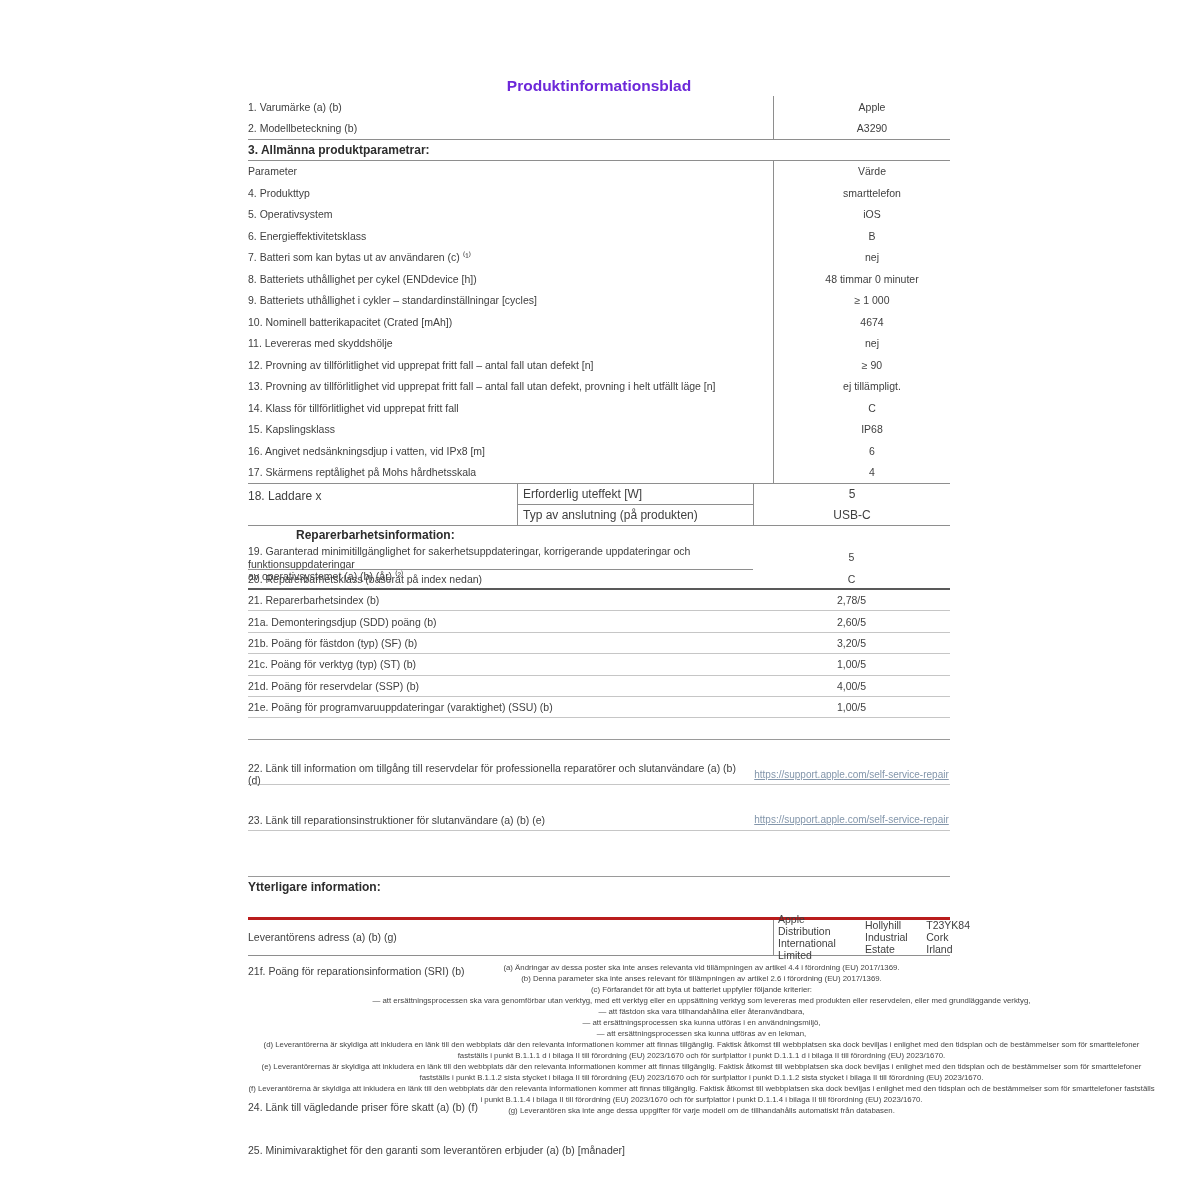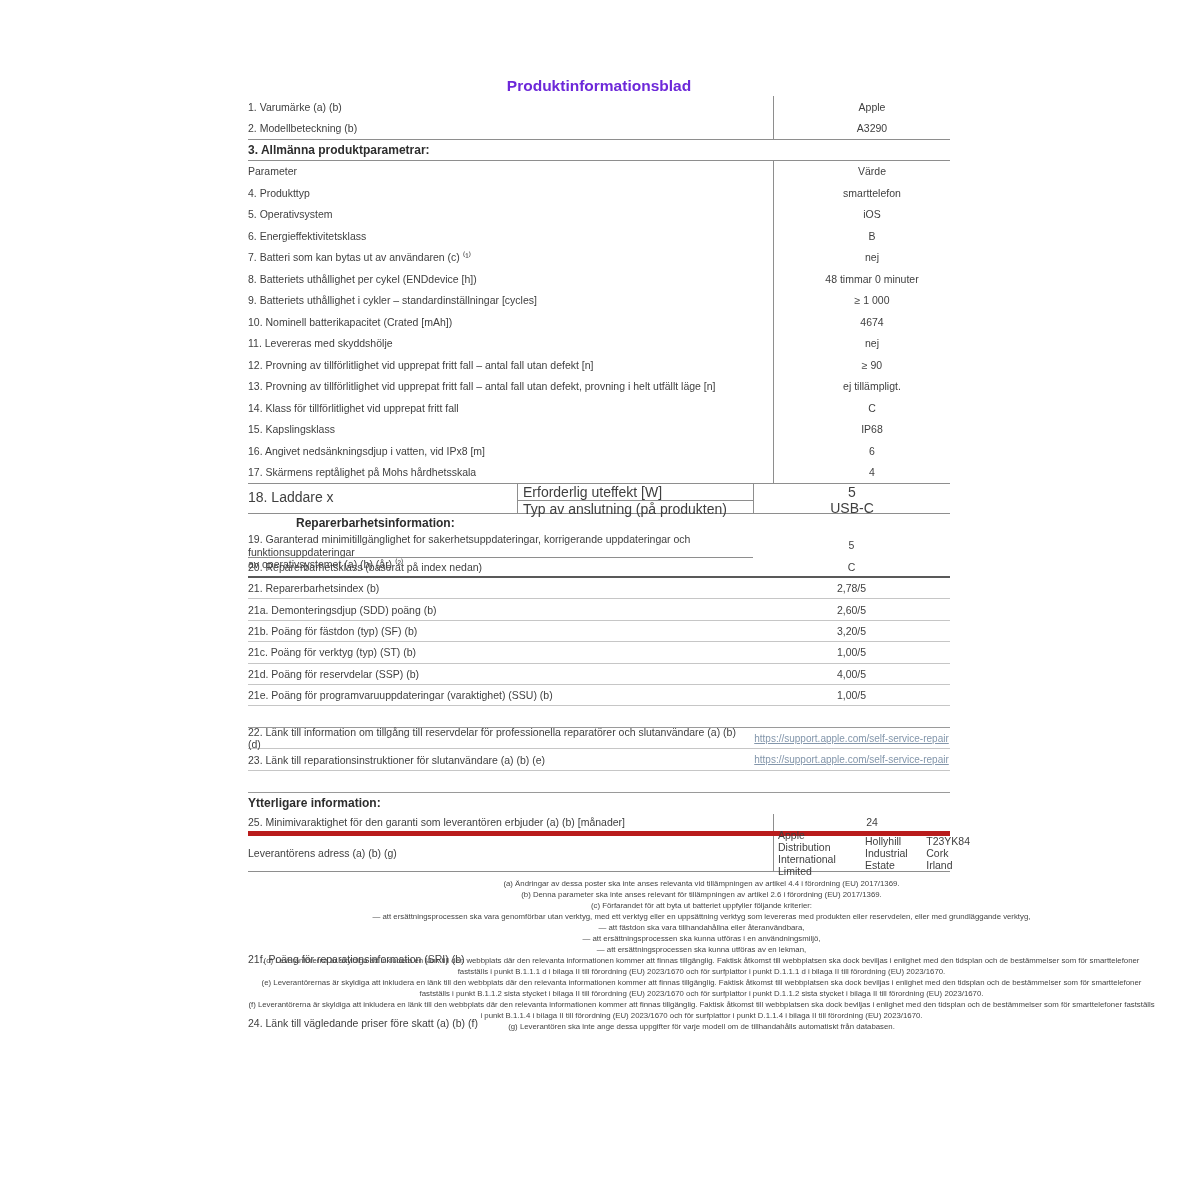--- a/index.html
+++ b/index.html
@@ -21,39 +21,39 @@
   .divided .val { border-left:1px solid #8e8e8e;margin-left:20px; }
 
   .block-top { border-bottom:1px solid #8e8e8e; }
 
   .h-bold { font-weight:bold; font-size:12px; color:#2d2d2d; display:flex; align-items:center; box-sizing:border-box; }
   .h-gen { height:20.5px; border-bottom:1px solid #8e8e8e; }
   .h-rep { height:18px;padding-left:48px; }
   .h-more { height:21px; }
 
   
-  .charger { display:flex; border-top:1px solid #8e8e8e; border-bottom:1px solid #8e8e8e; height:31px; box-sizing:border-box; font-size:14px; }
+  .charger { display:flex; border-top:1px solid #8e8e8e; border-bottom:1px solid #8e8e8e; height:43px; box-sizing:border-box; font-size:12px; }
   .charger .c-lbl { flex:0 0 269px; box-sizing:border-box; padding-top:5px; }
   .charger .c-mid { flex:0 0 236px; box-sizing:border-box; border-left:1px solid #8e8e8e; display:flex; flex-direction:column; }
   .charger .c-mid .m-cell { height:21.5px; box-sizing:border-box; display:flex; align-items:center; padding-left:5px; }
   .charger .c-mid .m-cell.first { border-bottom:1px solid #8e8e8e; height:21.5px; }
   .charger .c-val { flex:0 0 197px; box-sizing:border-box; border-left:1px solid #8e8e8e; display:flex; flex-direction:column; }
   .charger .c-val .v-cell { height:21.5px; display:flex; align-items:center; justify-content:center; }
 
   
   .row19 { display:flex; height:25.5px; font-size:10.5px; box-sizing:border-box; }
   .row19 .lbl19 { flex:0 0 505px; box-sizing:border-box; border-bottom:1px solid #8e8e8e; line-height:12.6px; padding-top:1px; }
   .row19 .val19 { flex:0 0 197px; display:flex; align-items:center; justify-content:center; }
 
   .row20 { height:20.5px; border-bottom:2px solid #595959; }
   .score { height:21.4px; }
-  .linkrow { height:21.6px; }
+  .linkrow { height:21.6px;margin-top:24px; }
   .sep-light { border-bottom:1px solid #c6c6c6; }
   .sep-dark { border-bottom:1px solid #9a9a9a;flex-direction:column; }
-  .sep-mid { border-bottom:5px solid #b91c1c; }
+  .sep-mid { border-bottom:3px solid #b91c1c;flex-direction:column; }
 
   a.link, .link { color:#8396ab; text-decoration:underline; font-size:10px; cursor:pointer; }
 
   .row25 { height:22px; }
   .addr { height:36.5px; border-bottom:1px solid #8e8e8e; }
   .addr .val { justify-content:flex-start; text-align:left; padding-left:4px; line-height:12.2px; flex-direction:row; align-items:center; justify-content:center;gap:16px; }
 
   
   .foot { width:907px; margin-top:6px; font-size:7.8px; line-height:11px; color:#454545;text-align:center; }
   .foot .fn { }

